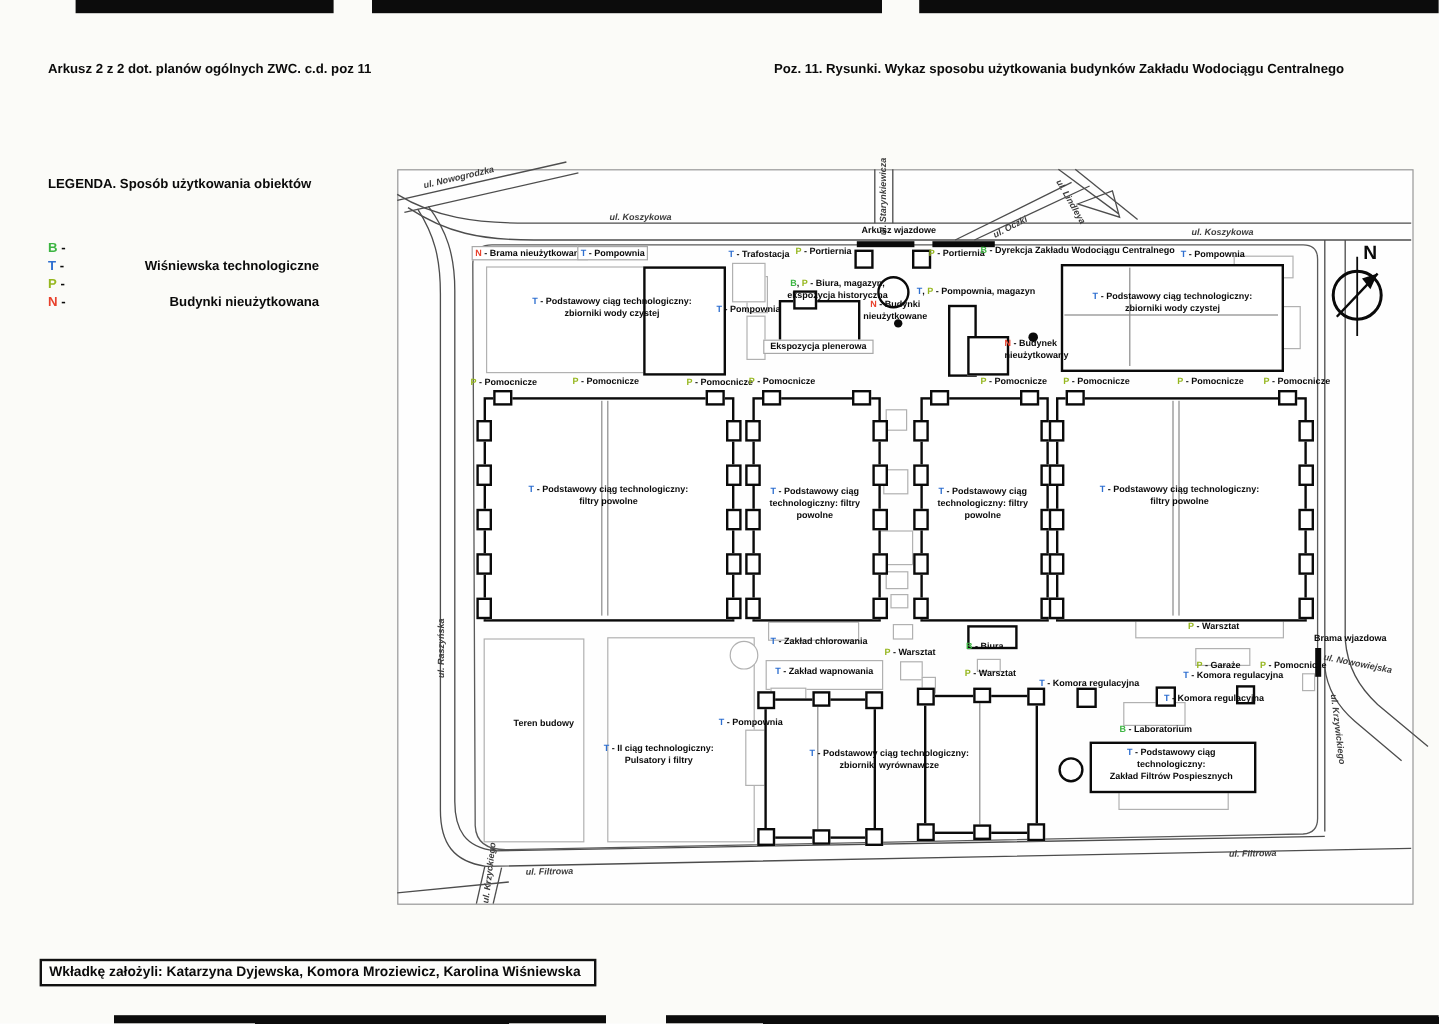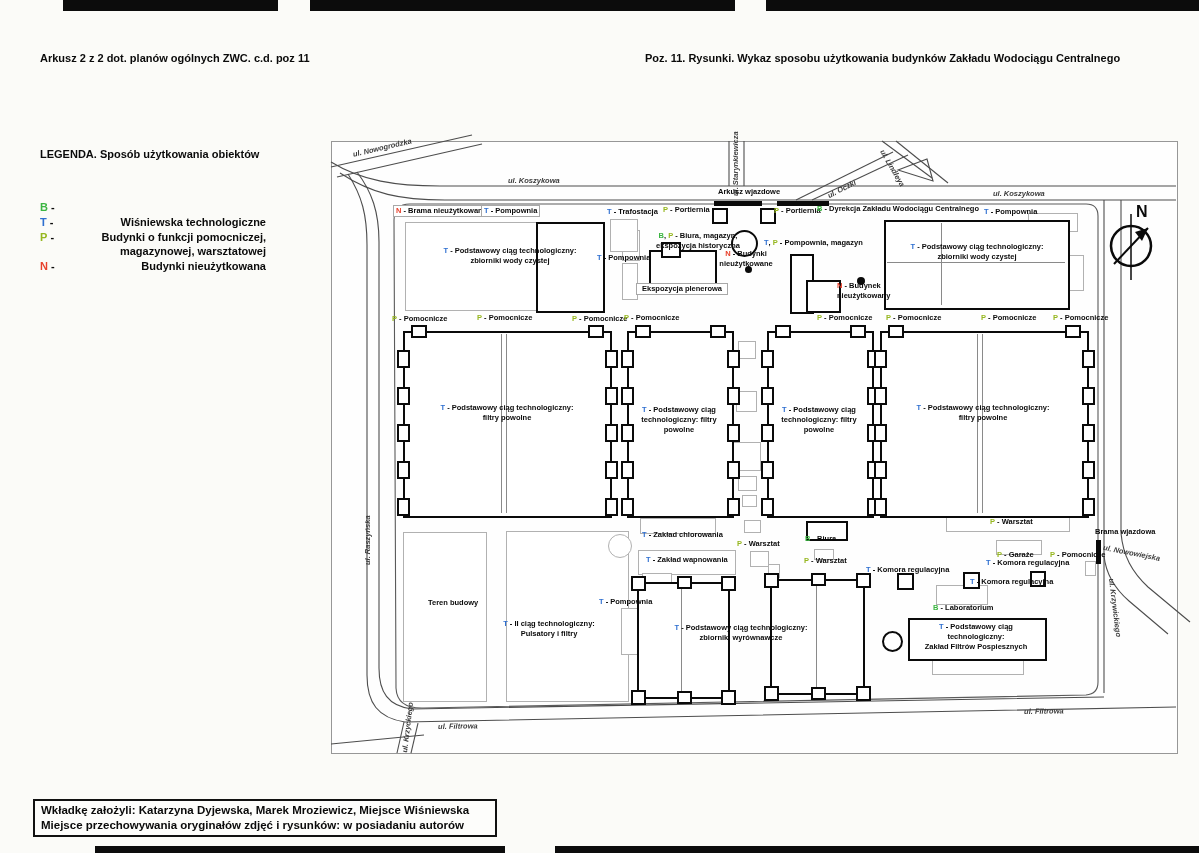--- a/index.html
+++ b/index.html
@@ -51,21 +51,20 @@
   <div id="legend-items">
       <div class="legend-row">
         <span class="legend-code"><b style="color:#3cb542">B</b> -</span>
       </div>
       <div class="legend-row">
         <span class="legend-code"><b style="color:#2e6fd0">T</b> -</span>
         <span class="legend-text">Wiśniewska technologiczne</span>
       </div>
       <div class="legend-row">
         <span class="legend-code"><b style="color:#96b71f">P</b> -</span>
-        <span class="legend-text">Budynki o funkcji pomocniczej,<br>magazynowej, warsztatowej</span>
       </div>
       <div class="legend-row">
         <span class="legend-code"><b style="color:#e8412c">N</b> -</span>
         <span class="legend-text">Budynki nieużytkowana</span>
       </div>
     </div>
 </div>
 
 <div id="map-frame"></div>
 <svg id="roads" width="1199" height="853">
@@ -285,15 +284,14 @@
     <div class="slabel" style="left: 886px; top: 148px; transform: rotate(60deg);">ul. Lindleya</div>
     <div class="slabel" style="left: 363px; top: 565px; transform: rotate(-90deg);">ul. Raszyńska</div>
     <div class="slabel" style="left: 1104px; top: 543px; transform: rotate(11deg);">ul. Nowowiejska</div>
     <div class="slabel" style="left: 1116px; top: 578px; transform: rotate(83deg);">ul. Krzywickiego</div>
     <div class="slabel" style="left: 438px; top: 722px; transform: rotate(-1deg);">ul. Filtrowa</div>
     <div class="slabel" style="left: 1024px; top: 707px; transform: rotate(-1deg);">ul. Filtrowa</div>
     <div class="slabel" style="left: 400px; top: 752px; transform: rotate(-83deg);">ul. Krzyckiego</div>
   </div>
 
 <div id="footer">
-  <div>Wkładkę założyli: Katarzyna Dyjewska, Marek Mroziewicz, Miejsce Wiśniewska</div>
-  <div>Miejsce przechowywania oryginałów zdjęć i rysunków: w posiadaniu autorów</div>
+  <div>Wkładkę założyli: Katarzyna Dyjewska, Komora Mroziewicz, Karolina Wiśniewska</div>
 </div>
 
 </body></html>

